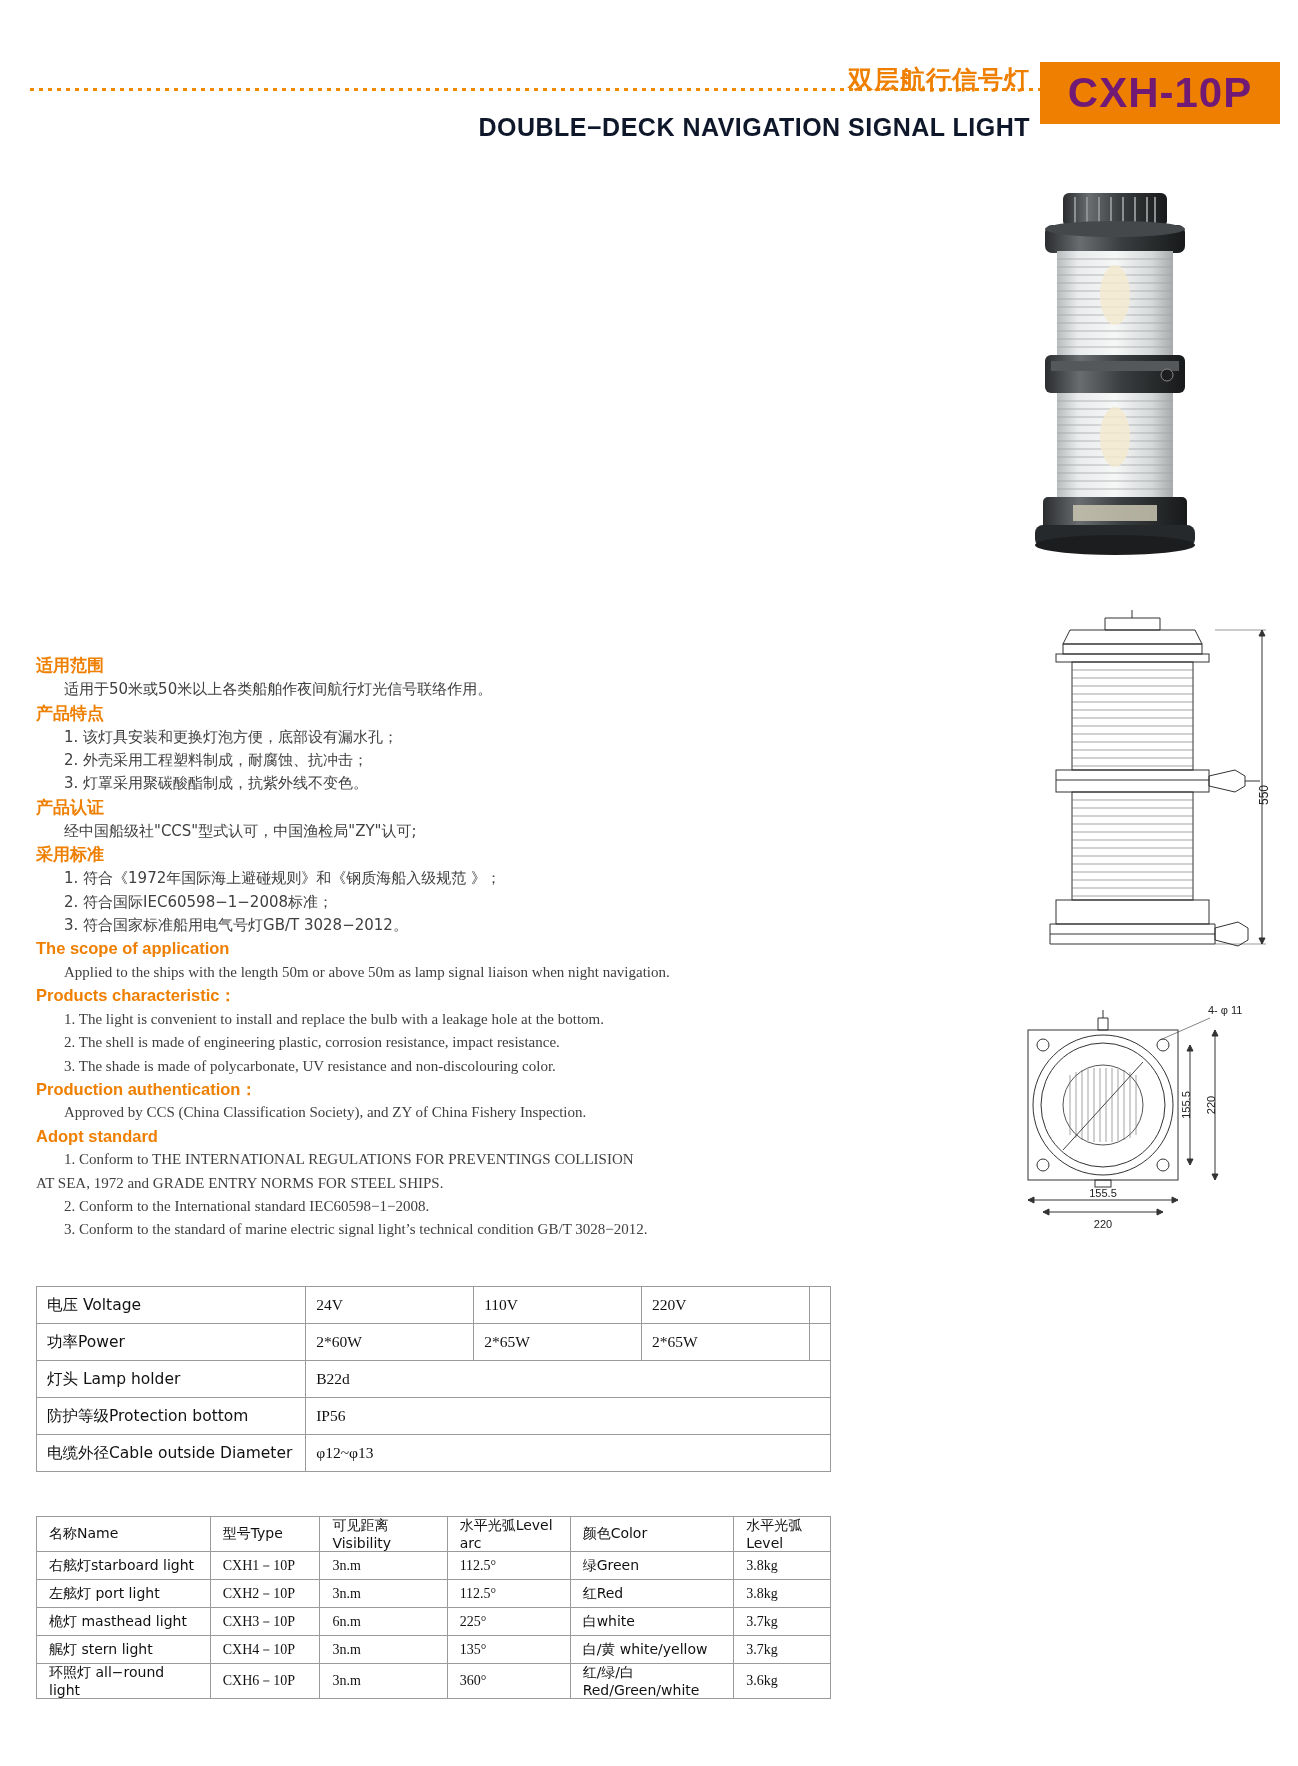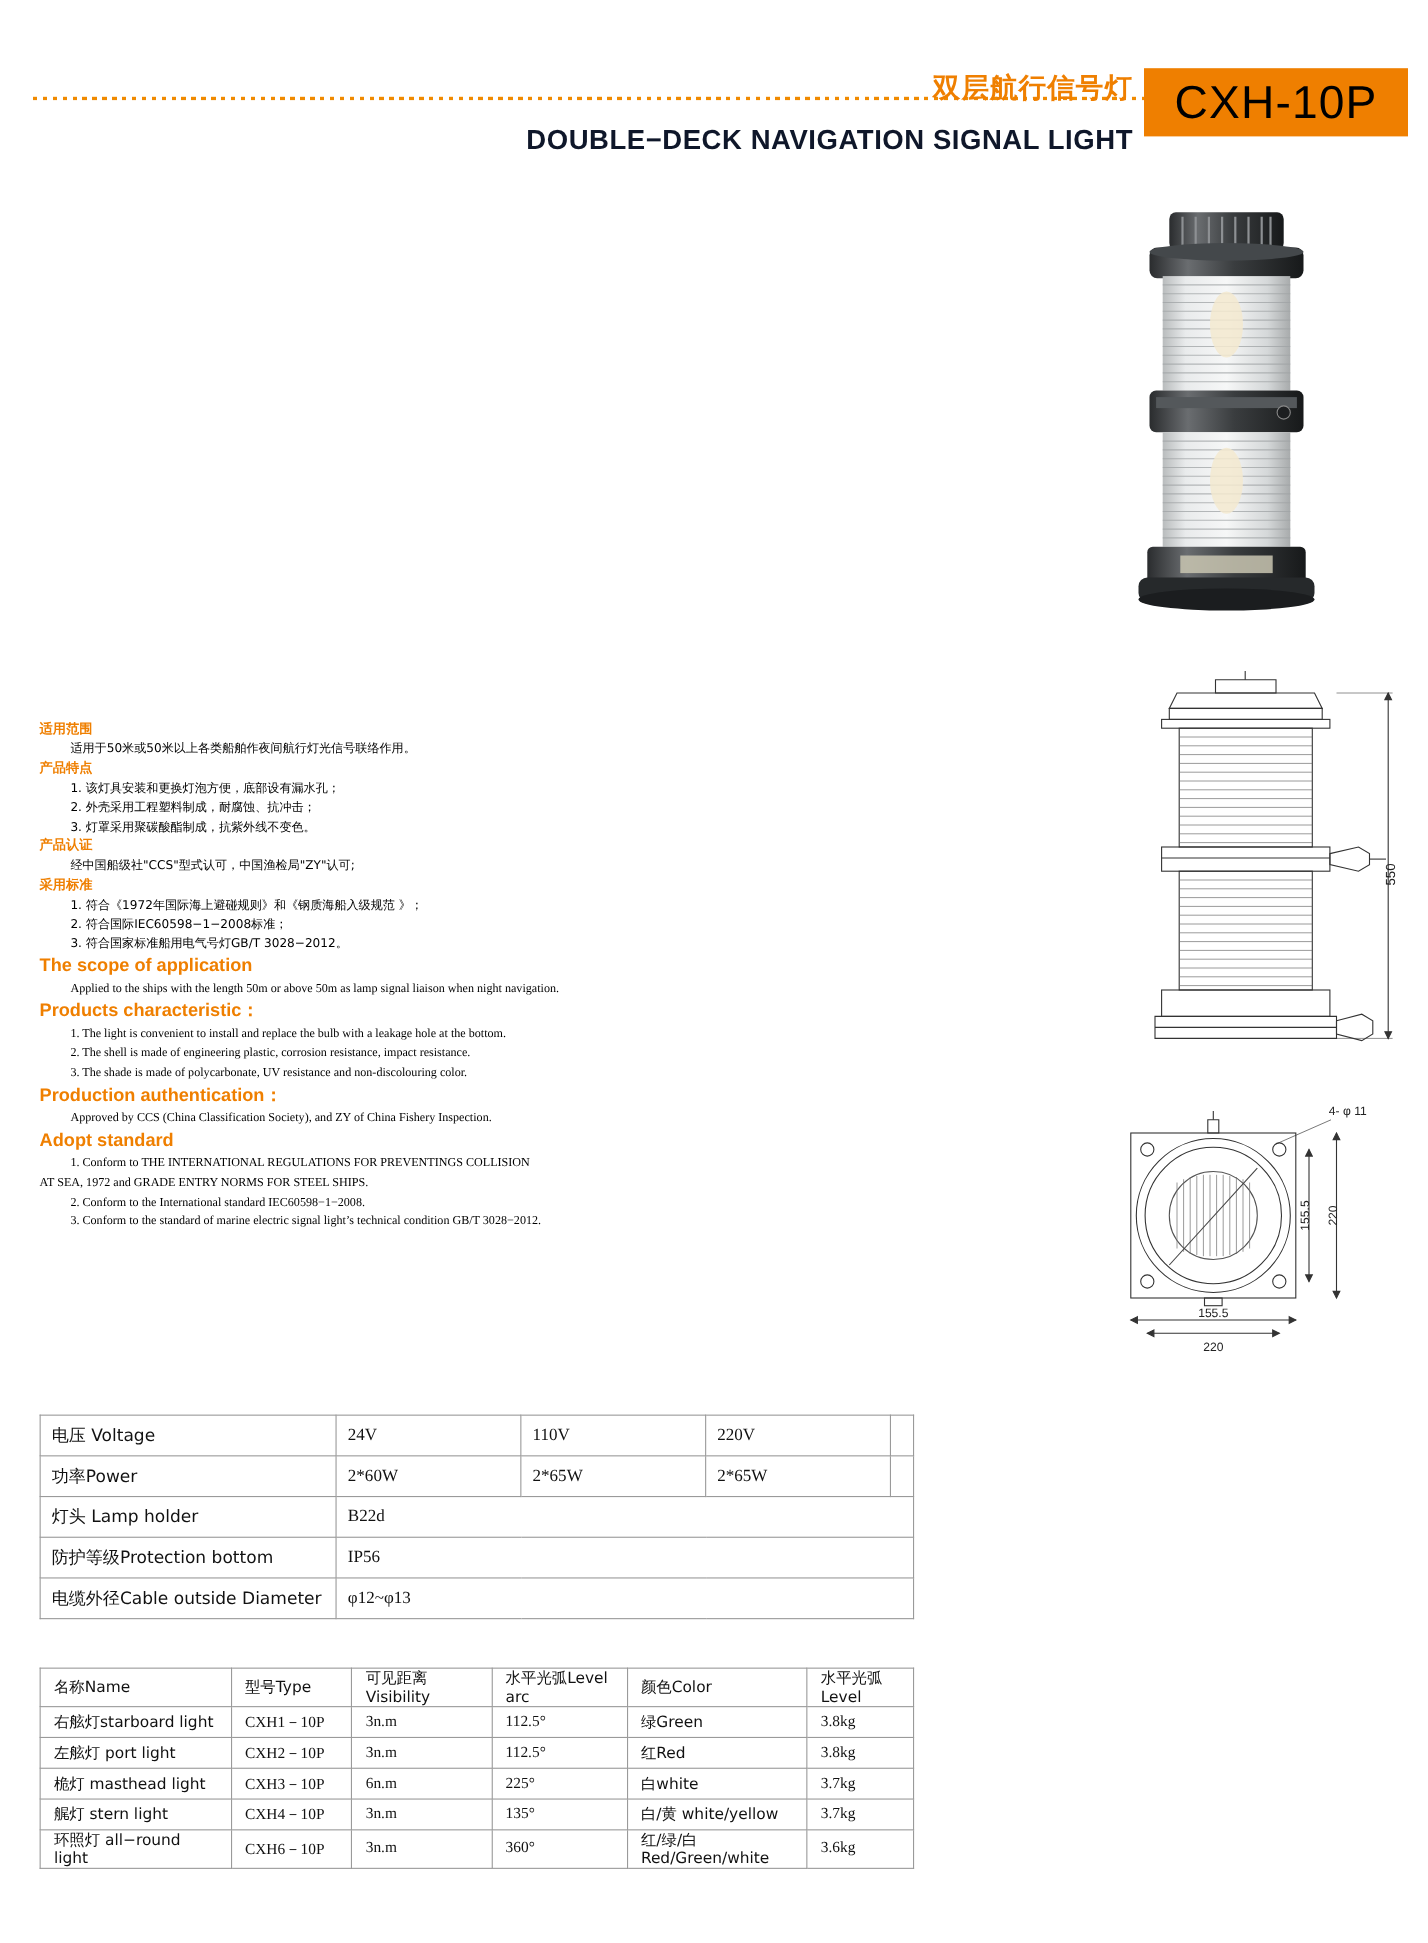--- a/index.html
+++ b/index.html
@@ -12,38 +12,38 @@
 
   
   .header{position:absolute;left:0;top:0;width:1298px;height:155px;}
   .hdr-dots{position:absolute;left:30px;top:88px;width:1240px;height:3px;
      background-image:repeating-linear-gradient(to right,#f08a00 0px,#f08a00 4px,transparent 4px,transparent 9px);}
   .hdr-cn{position:absolute;right:268px;top:63px;font-family:"DejaVu Sans",sans-serif;
      font-size:25px;font-weight:bold;color:#ef7f00;letter-spacing:1px;}
   .hdr-en{position:absolute;right:268px;top:113px;font-family:"Liberation Sans",sans-serif;
      font-size:25px;font-weight:bold;color:#0f172a;letter-spacing:0.5px;}
   .hdr-model{position:absolute;right:18px;top:62px;width:240px;height:62px;background:#ef7f00;
-     color:#000000;font-family:"Liberation Sans",sans-serif;font-weight:normal;font-size:42px;
+     color:#701a75;font-family:"Liberation Sans",sans-serif;font-weight:bold;font-size:42px;
      letter-spacing:1px;display:flex;align-items:center;justify-content:center;text-align:center;}
 
   
   .photo{position:absolute;left:1015px;top:185px;width:200px;height:390px;}
   .photo svg{display:block;}
 
   
   .draw-top{position:absolute;left:1010px;top:600px;width:270px;height:390px;}
   .draw-bot{position:absolute;left:1010px;top:1000px;width:270px;height:235px;}
   .draw svg{display:block;}
 
   
   .content{position:absolute;left:36px;top:655px;width:860px;}
-  h3.sec{font-family:"DejaVu Sans",sans-serif;font-size:12px;color:#ef7f00;font-weight:bold;
+  h3.sec{font-family:"DejaVu Sans",sans-serif;font-size:17px;color:#ef7f00;font-weight:bold;
      margin:0 0 3px 0;line-height:1.25;}
   h3.sec.en{font-family:"Liberation Sans",sans-serif;font-size:16.5px;}
-  p.body{margin:0 0 2px 0;font-size:11px;line-height:1.42;color:#000000;}
+  p.body{margin:0 0 2px 0;font-size:15px;line-height:1.42;color:#404040;}
   p.indent{text-indent:28px;}
   .cn{font-family:"DejaVu Sans",sans-serif;font-size:15.5px;}
 
   
   .spec{position:absolute;left:36px;top:1286px;width:795px;border-collapse:collapse;}
   .spec td{border:1px solid #9a9a9a;height:36px;font-size:15.5px;padding:0 10px;color:#111;}
   .spec td.lbl{width:250px;}
   .spec td.v{width:148px;}
 
   

